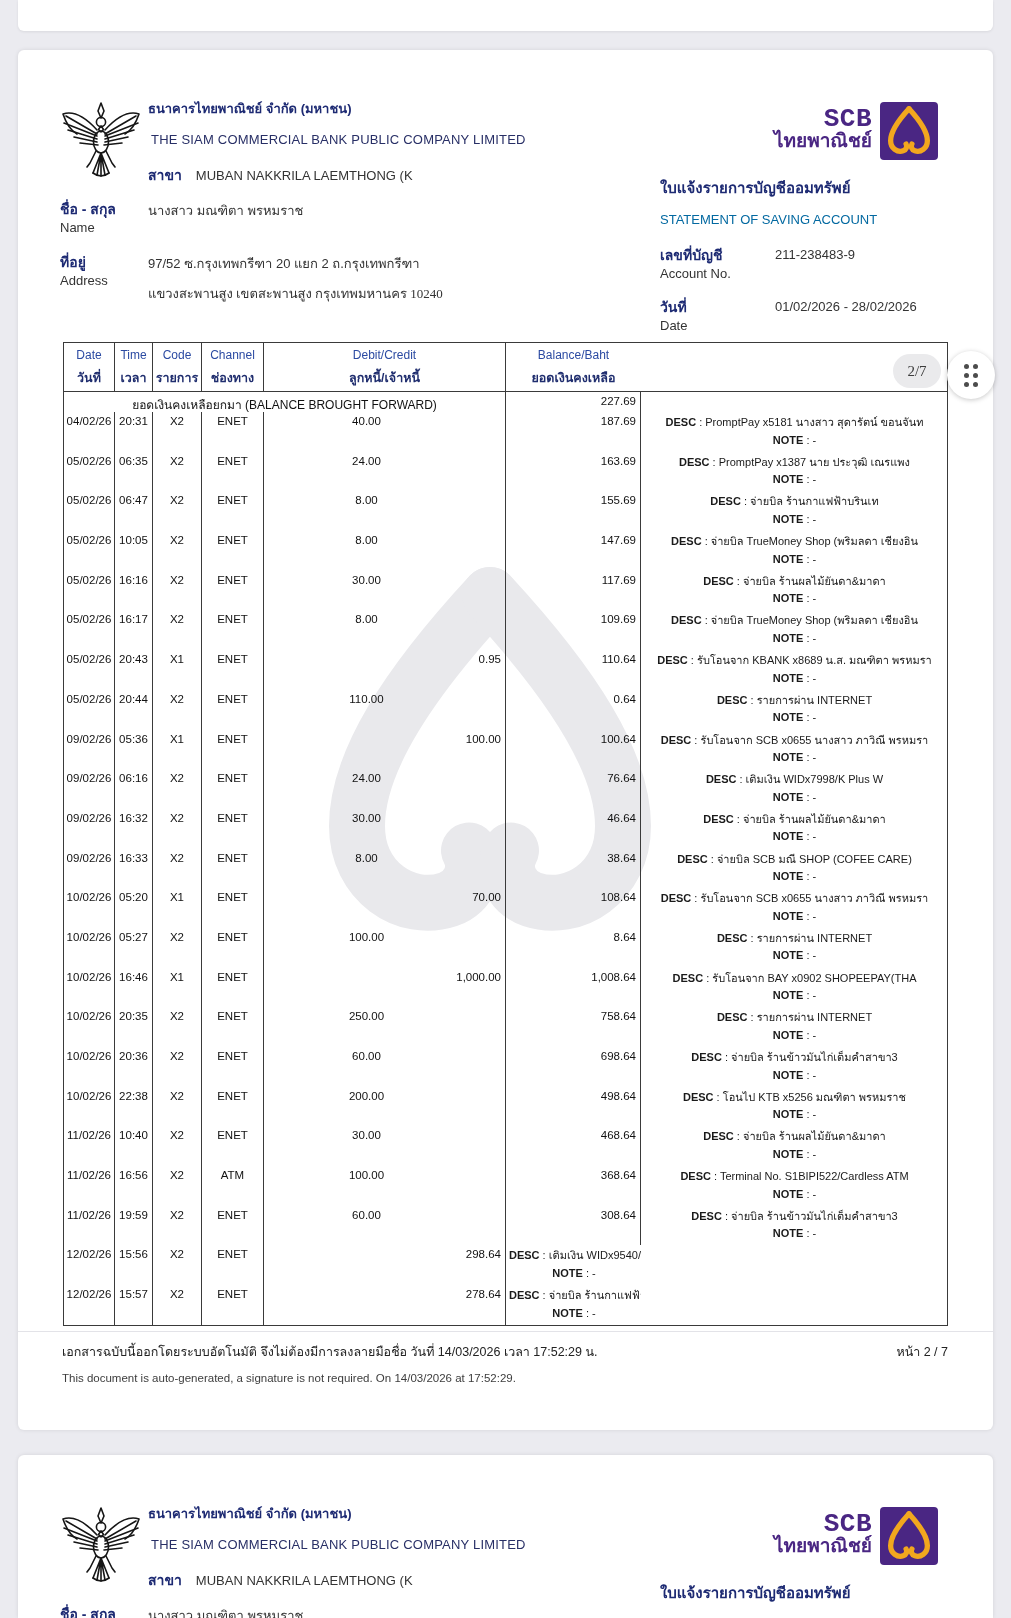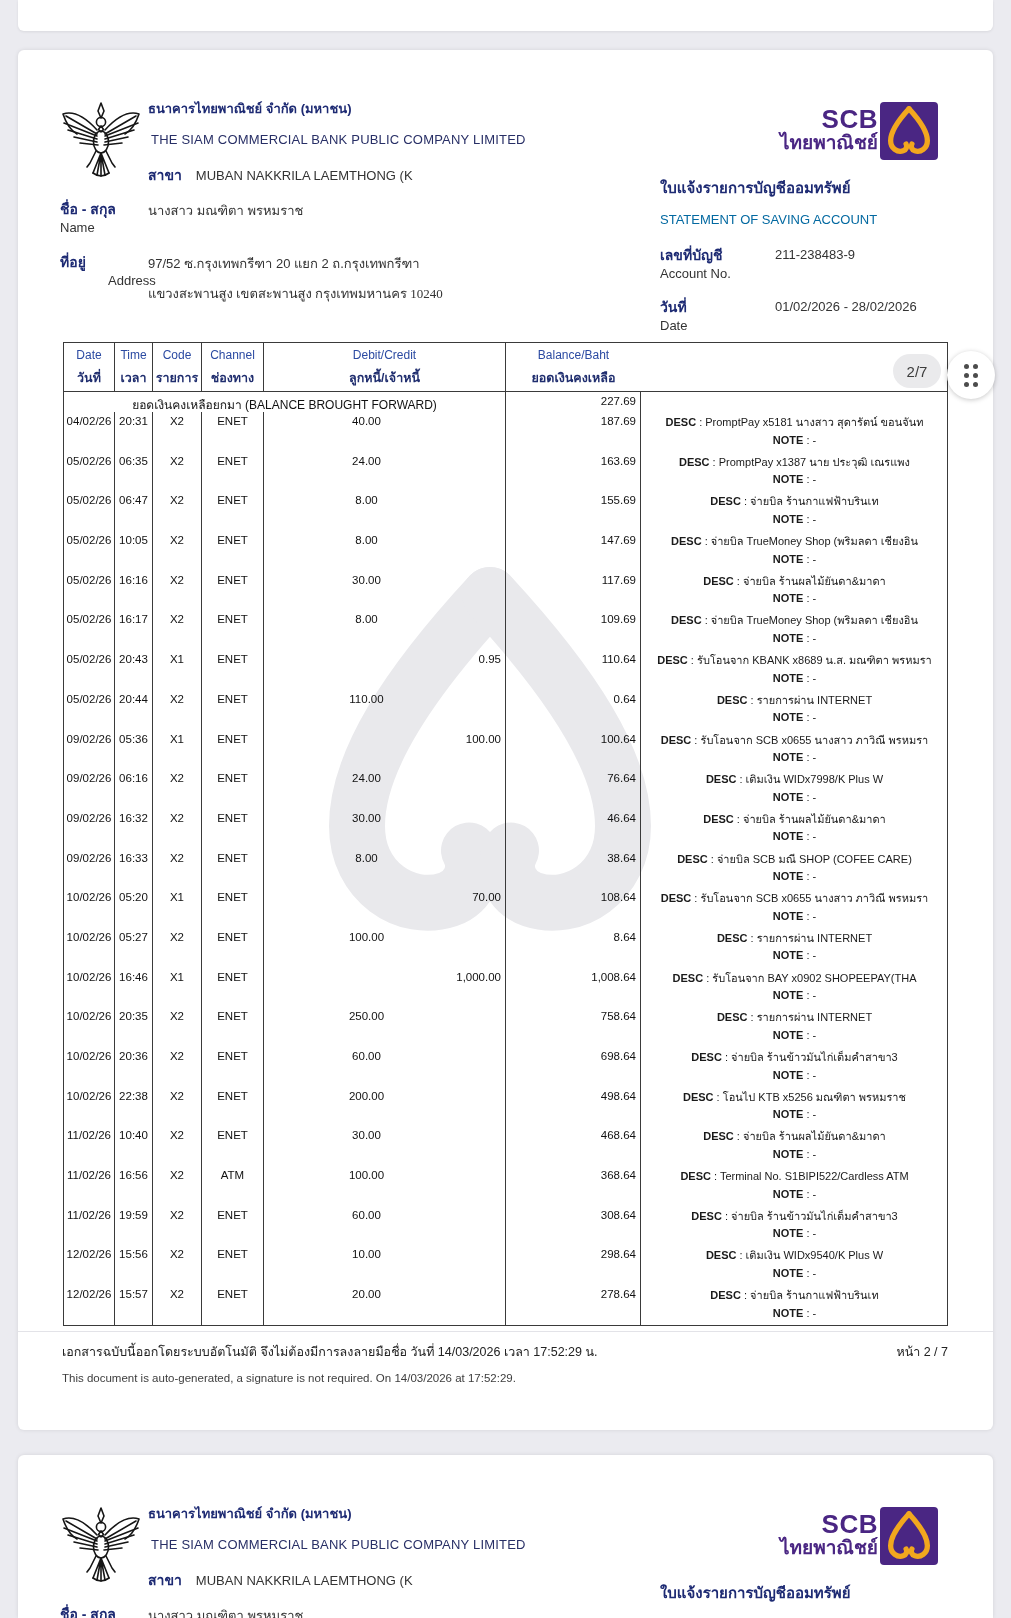--- a/index.html
+++ b/index.html
@@ -16,40 +16,40 @@
   .page3 { top:1455px; height:163px; border-radius:6px 6px 0 0; overflow:hidden; }
 
   
   .hdr { position:absolute; inset:0; }
   .garuda { position:absolute; left:42px; top:48px; width:82px; height:84px; }
   .bank-th { position:absolute; left:130px; top:48px; font-size:13px; font-weight:bold; color:#1d2a73; }
   .bank-en { position:absolute; left:133px; top:82px; font-size:13px; color:#282f66; letter-spacing:.2px; }
   .branch  { position:absolute; left:130px; top:114px; font-size:13px; color:#333; }
   .branch b { font-size:14px; color:#1d2a73; margin-right:14px; }
   .scb-logo { position:absolute; left:700px; top:52px; width:220px; height:62px; display:flex; justify-content:flex-end; }
-  .scb-text { text-align:right; color:#4a2683; font-weight:bold; line-height:1.02; margin-right:2px; padding-top:4px; }
+  .scb-text { text-align:right; color:#4a2683; font-weight:bold; line-height:1.02; margin-right:8px; padding-top:4px;font-family:Liberation Mono, monospace; }
   .scb-text .l1 { font-size:26px; letter-spacing:.5px; }
   .scb-text .l2 { font-size:19px; }
   .scb-square { width:58px; height:58px; background:#4a2683; border-radius:4px; flex:0 0 auto; }
   .stmt-title-th { position:absolute; left:642px; top:126px; font-size:15px; font-weight:bold; color:#1d2a73; }
   .stmt-title-en { position:absolute; left:642px; top:162px; font-size:13px; color:#0369a1; }
   .lbl-th { font-size:14px; font-weight:bold; color:#1d2a73; }
   .lbl-en { font-size:13px; color:#333; }
   .val    { font-size:13px; color:#333; }
   .acct-lbl { position:absolute; left:642px; top:194px; }
   .acct-sub { position:absolute; left:642px; top:216px; }
   .acct-val { position:absolute; left:757px; top:197px; }
   .date-lbl { position:absolute; left:642px; top:246px; }
   .date-sub { position:absolute; left:642px; top:268px; }
   .date-val { position:absolute; left:757px; top:249px; }
   .cust-lbl { position:absolute; left:42px; top:148px; }
   .cust-sub { position:absolute; left:42px; top:170px; }
   .cust-val { position:absolute; left:130px; top:150px; }
   .addr-lbl { position:absolute; left:42px; top:201px; }
-  .addr-sub { position:absolute; left:42px; top:223px;margin-left:48px; }
+  .addr-sub { position:absolute; left:42px; top:223px; }
   .addr-1   { position:absolute; left:130px; top:203px; }
   .addr-2   { position:absolute; left:130px; top:233px;font-family:Liberation Serif, serif; }
 
   
   .watermark { position:absolute; left:262px; top:496px; width:420px; height:420px; z-index:0; }
 
   
   .stable { position:absolute; left:45px; top:292px; width:885px; border:1px solid #3a3a3a; z-index:1; background:transparent; }
   .trow, .hrow, .bfrow { display:grid; grid-template-columns:51px 38px 49px 62px 242px 135px 1fr; }
   .hrow { height:49px; border-bottom:1px solid #3a3a3a; }
@@ -71,21 +71,21 @@
 
   
   .foot-line { position:absolute; left:0; right:0; top:1281px; height:1px; background:#e3e3e8; }
   .foot-th { position:absolute; left:44px; top:1292px; font-size:12.5px; color:#222; }
   .foot-en { position:absolute; left:44px; top:1322px; font-size:11.5px; color:#3d3d3d; }
   .foot-pg { position:absolute; right:45px; top:1292px; font-size:12.5px; color:#222; }
 
   
   .page-pill { position:absolute; left:893px; top:354px; width:48px; height:34px; border-radius:17px;
     background:rgba(233,233,235,.96); color:#3c3c3c; font-size:15px; display:flex; align-items:center;
-    justify-content:center; z-index:6; box-shadow:0 0 0 3px rgba(255,255,255,.45); }
+    justify-content:center; z-index:6; box-shadow:0 0 0 3px rgba(255,255,255,.45);font-family:Liberation Serif, serif; }
   .drag-circle { position:absolute; left:947px; top:351px; width:48px; height:48px; border-radius:50%;
     background:#fff; box-shadow:0 1px 5px rgba(0,0,0,.22); z-index:6; display:flex; align-items:center; justify-content:center; }
   .dots { display:grid; grid-template-columns:repeat(2,5px); grid-template-rows:repeat(3,5px); gap:4px; }
   .dots i { width:5px; height:5px; border-radius:50%; background:#4c4c4c; }
 </style>
 </head>
 <body>
 
 <svg width="0" height="0" style="position:absolute">
   <defs>
@@ -526,40 +526,32 @@
       <div class="l1"><b class="desc-label">DESC</b><span class="sep1"> : </span><span class="dtext">จ่ายบิล ร้านข้าวมันไก่เต็มคำสาขา3</span></div>
       <div class="l2"><b class="note-label">NOTE</b><span class="sep2"> : </span><span class="ntext">-</span></div>
     </div>
   </div>
 
   <div class="trow">
     <div class="cell tc r-date">12/02/26</div>
     <div class="cell tc r-time">15:56</div>
     <div class="cell tc r-code">X2</div>
     <div class="cell tc r-chan">ENET</div>
-    <div class="cell dc">
-              <span class="debit">10.00</span>
-              <span class="credit"></span>
-            </div>
     <div class="cell bal r-bal">298.64</div>
     <div class="cell desc">
       <div class="l1"><b class="desc-label">DESC</b><span class="sep1"> : </span><span class="dtext">เติมเงิน WIDx9540/K Plus W</span></div>
       <div class="l2"><b class="note-label">NOTE</b><span class="sep2"> : </span><span class="ntext">-</span></div>
     </div>
   </div>
 
   <div class="trow">
     <div class="cell tc r-date">12/02/26</div>
     <div class="cell tc r-time">15:57</div>
     <div class="cell tc r-code">X2</div>
     <div class="cell tc r-chan">ENET</div>
-    <div class="cell dc">
-              <span class="debit">20.00</span>
-              <span class="credit"></span>
-            </div>
     <div class="cell bal r-bal">278.64</div>
     <div class="cell desc">
       <div class="l1"><b class="desc-label">DESC</b><span class="sep1"> : </span><span class="dtext">จ่ายบิล ร้านกาแฟฟ้าบรินเท</span></div>
       <div class="l2"><b class="note-label">NOTE</b><span class="sep2"> : </span><span class="ntext">-</span></div>
     </div>
   </div>
 </div>
     </div>
 
     <div class="foot-line"></div>

